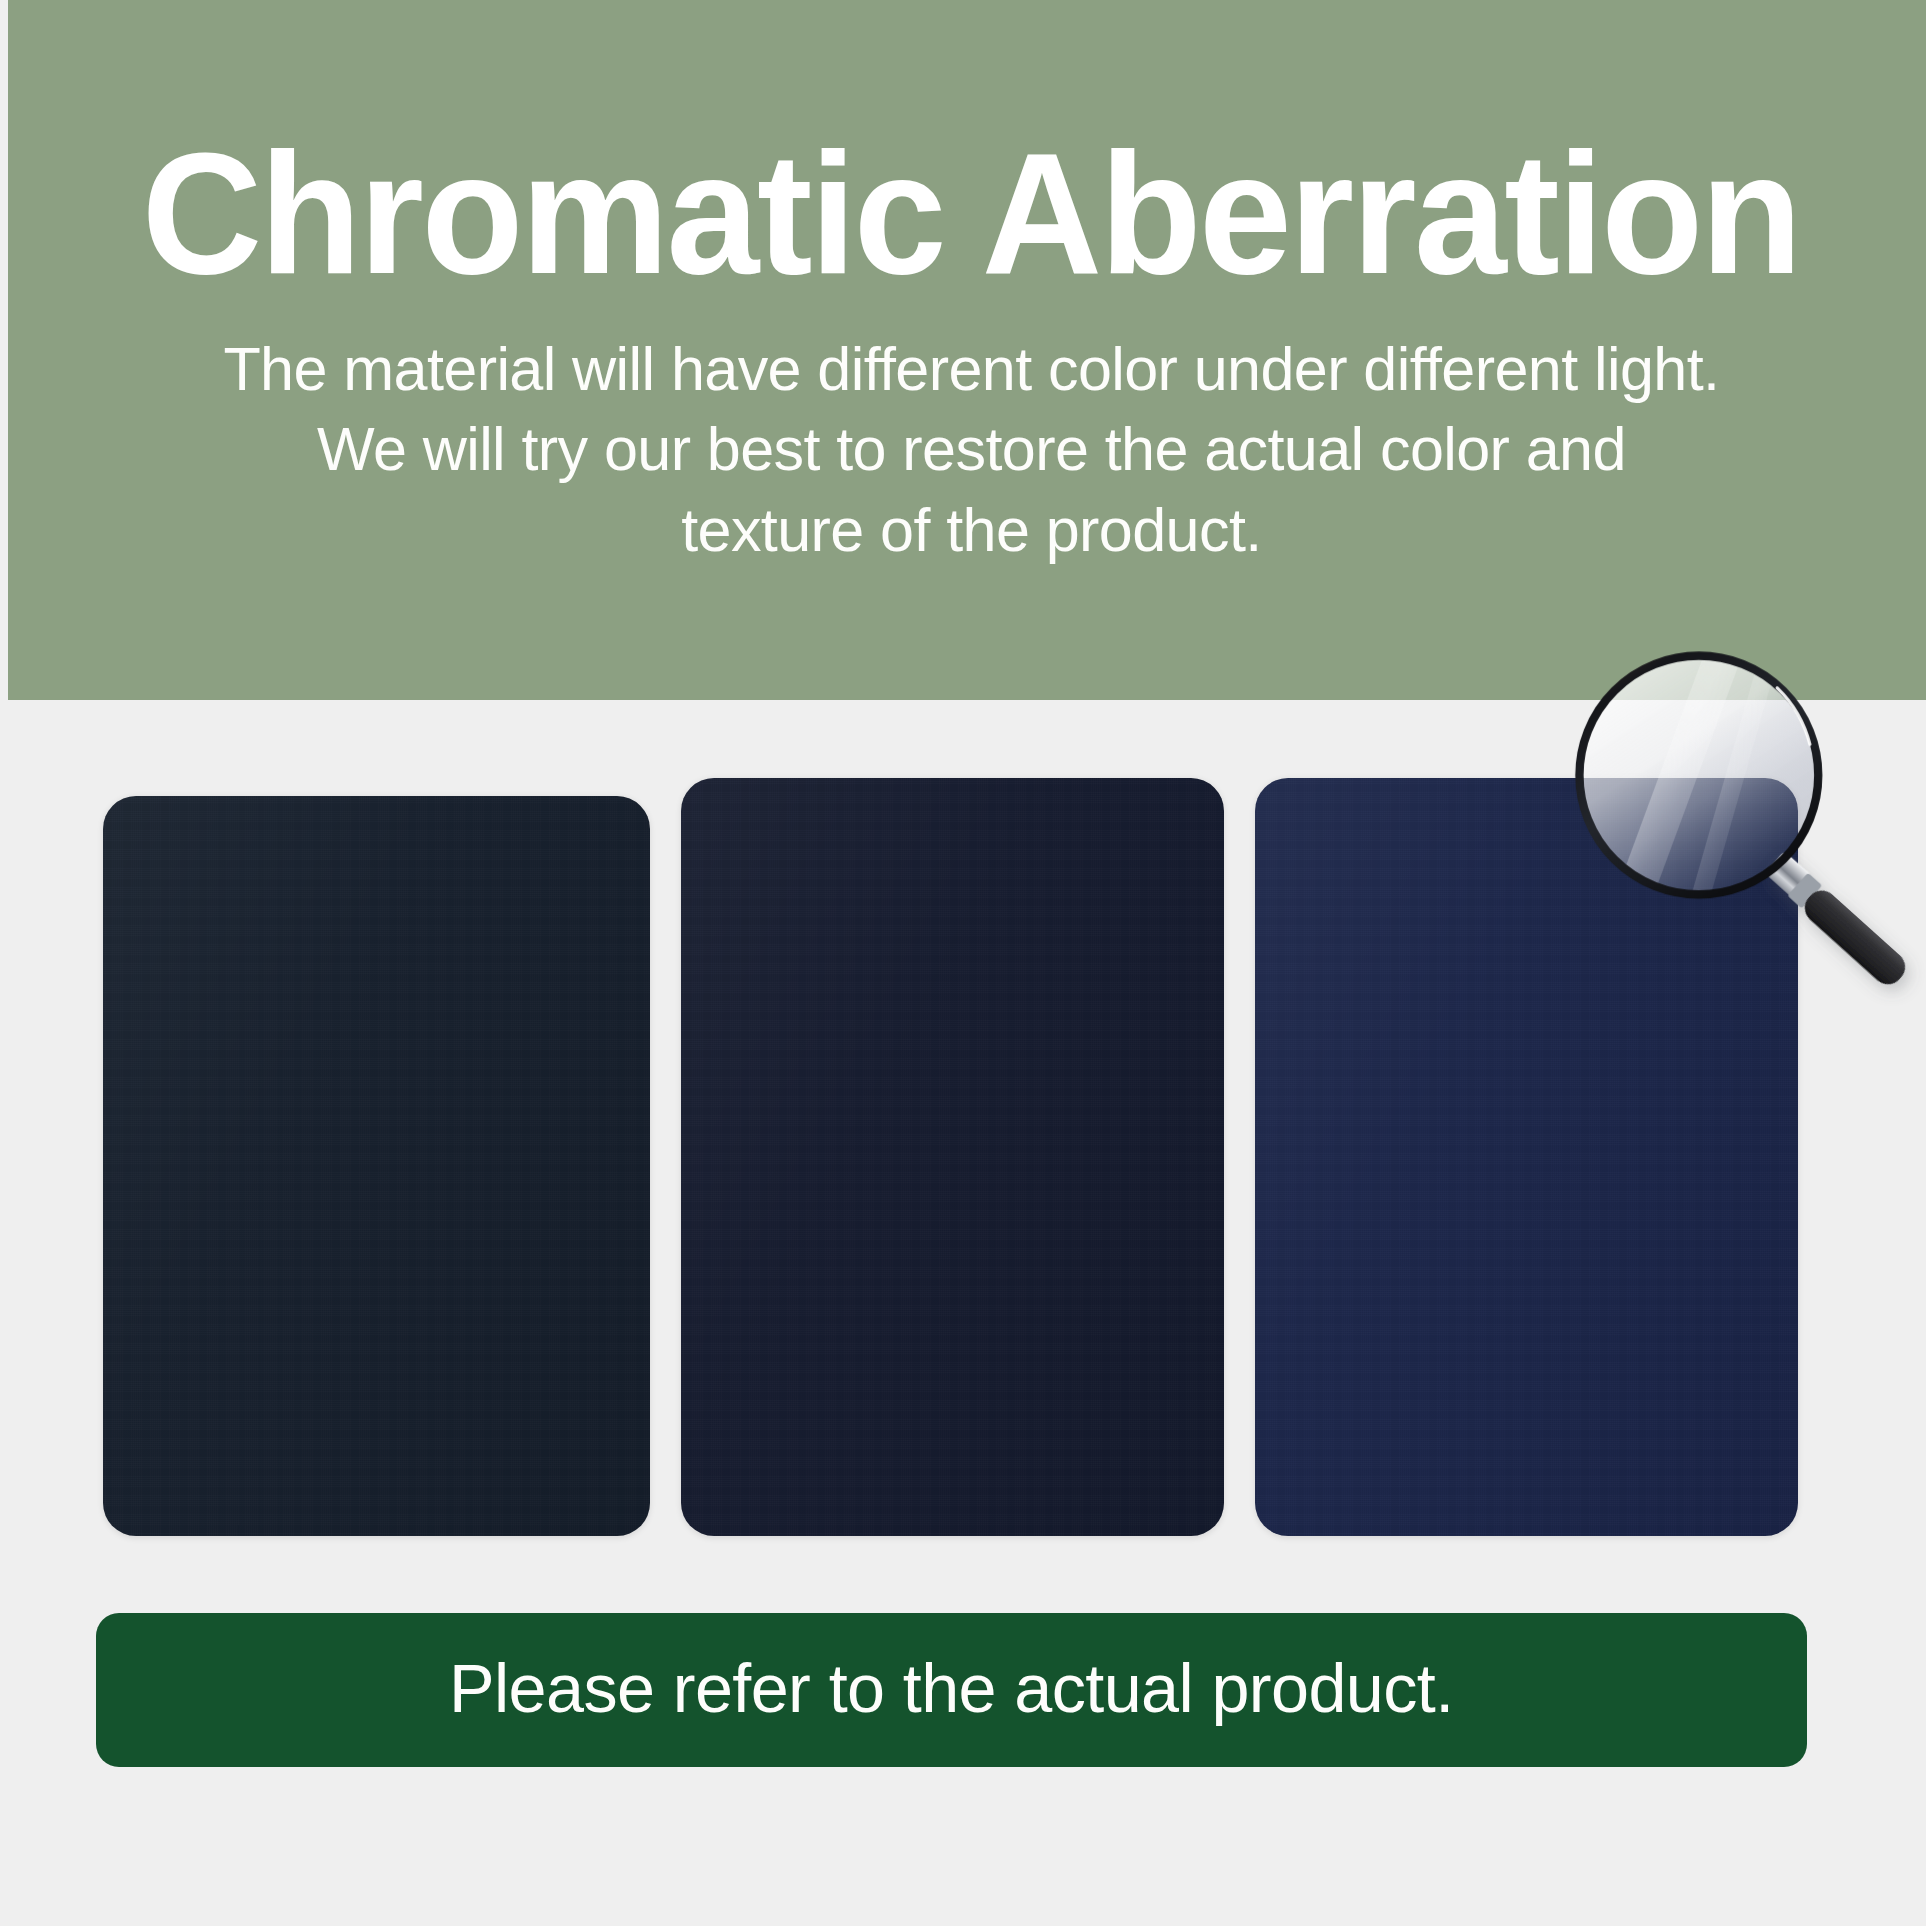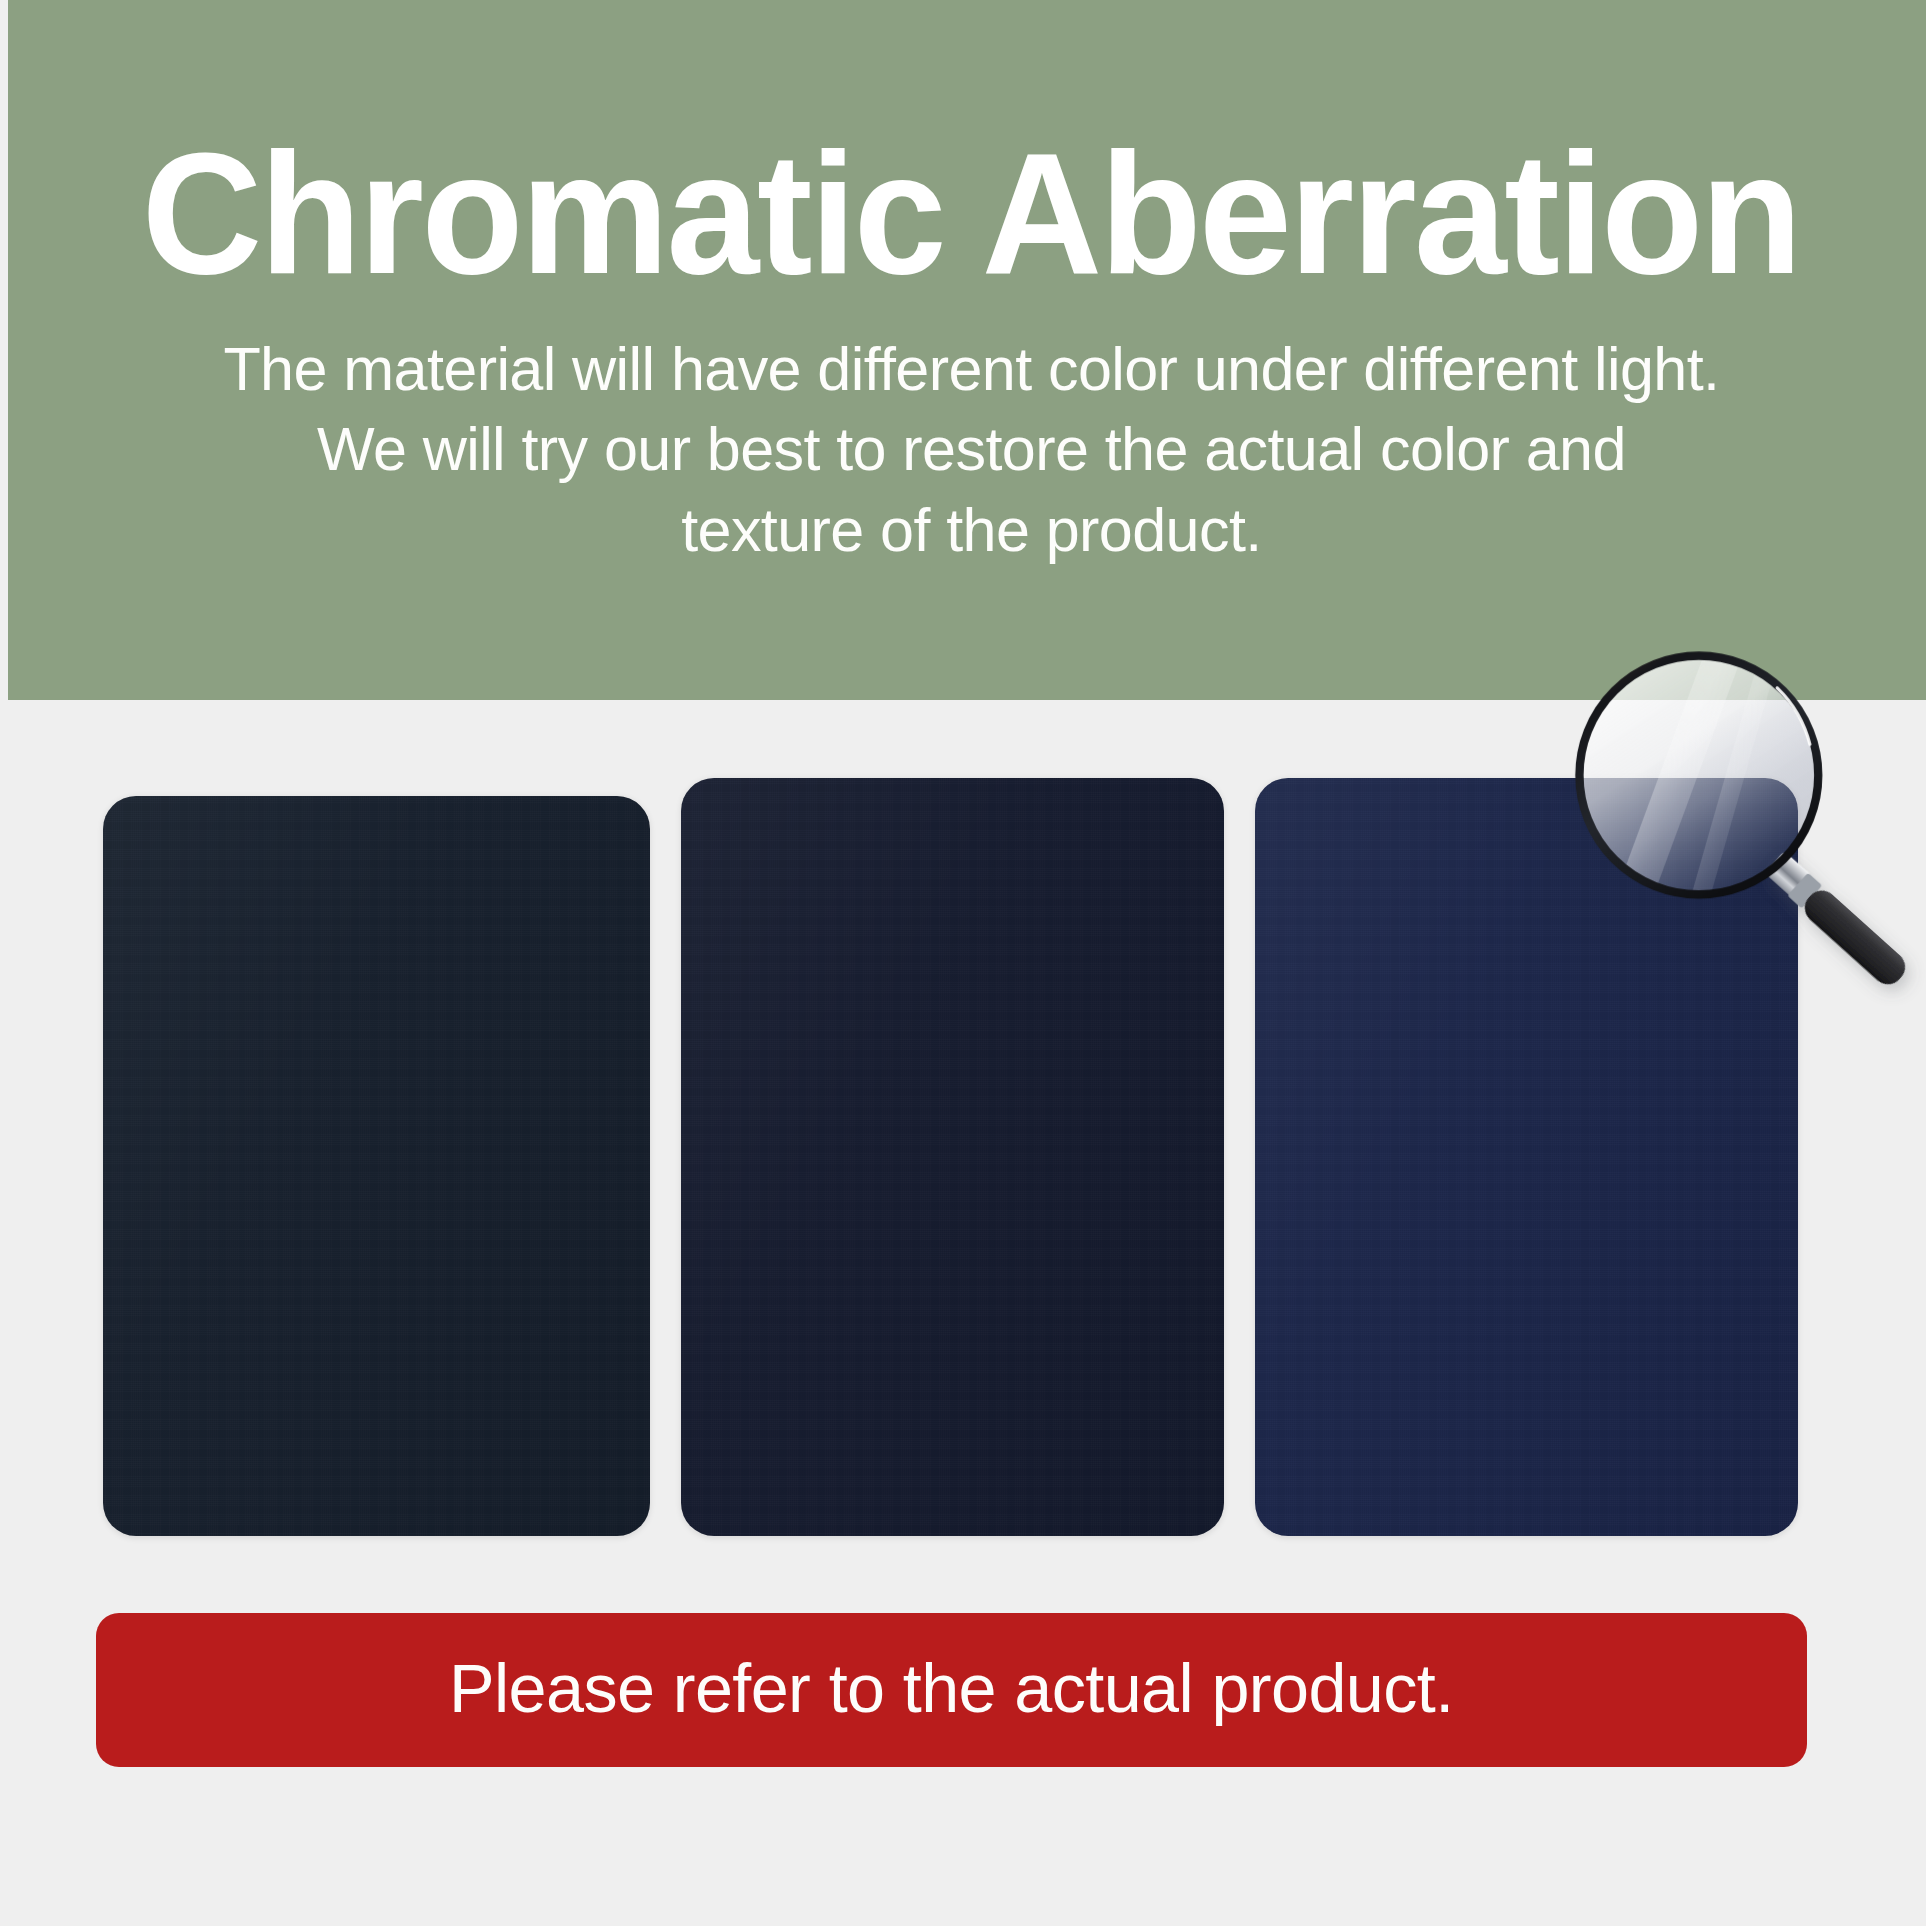--- a/index.html
+++ b/index.html
@@ -206,18 +206,18 @@
         <polygon points="60,400 215,-20 275,-20 120,400" fill="url(#lensStreak)"></polygon>
         <polygon points="180,400 300,-20 330,-20 210,400" fill="url(#lensStreak)" opacity="0.55"></polygon>
       </g>
 
       <circle cx="196" cy="198" r="186" fill="none" stroke="url(#rimGrad)" stroke-width="13"></circle>
 
       <path d="M 318 62 A 186 186 0 0 1 369 150" fill="none" stroke="#ffffff" stroke-width="5" stroke-linecap="round" opacity="0.92"></path>
     </svg>
   </div>
 
-  <div class="footer-banner" style="background: #b91c1c;">
+  <div class="footer-banner" style="background: #14532d;">
     <span class="footer-text">Please refer to the actual product.</span>
   </div>
 
 </div>
 
 
 </body></html>

